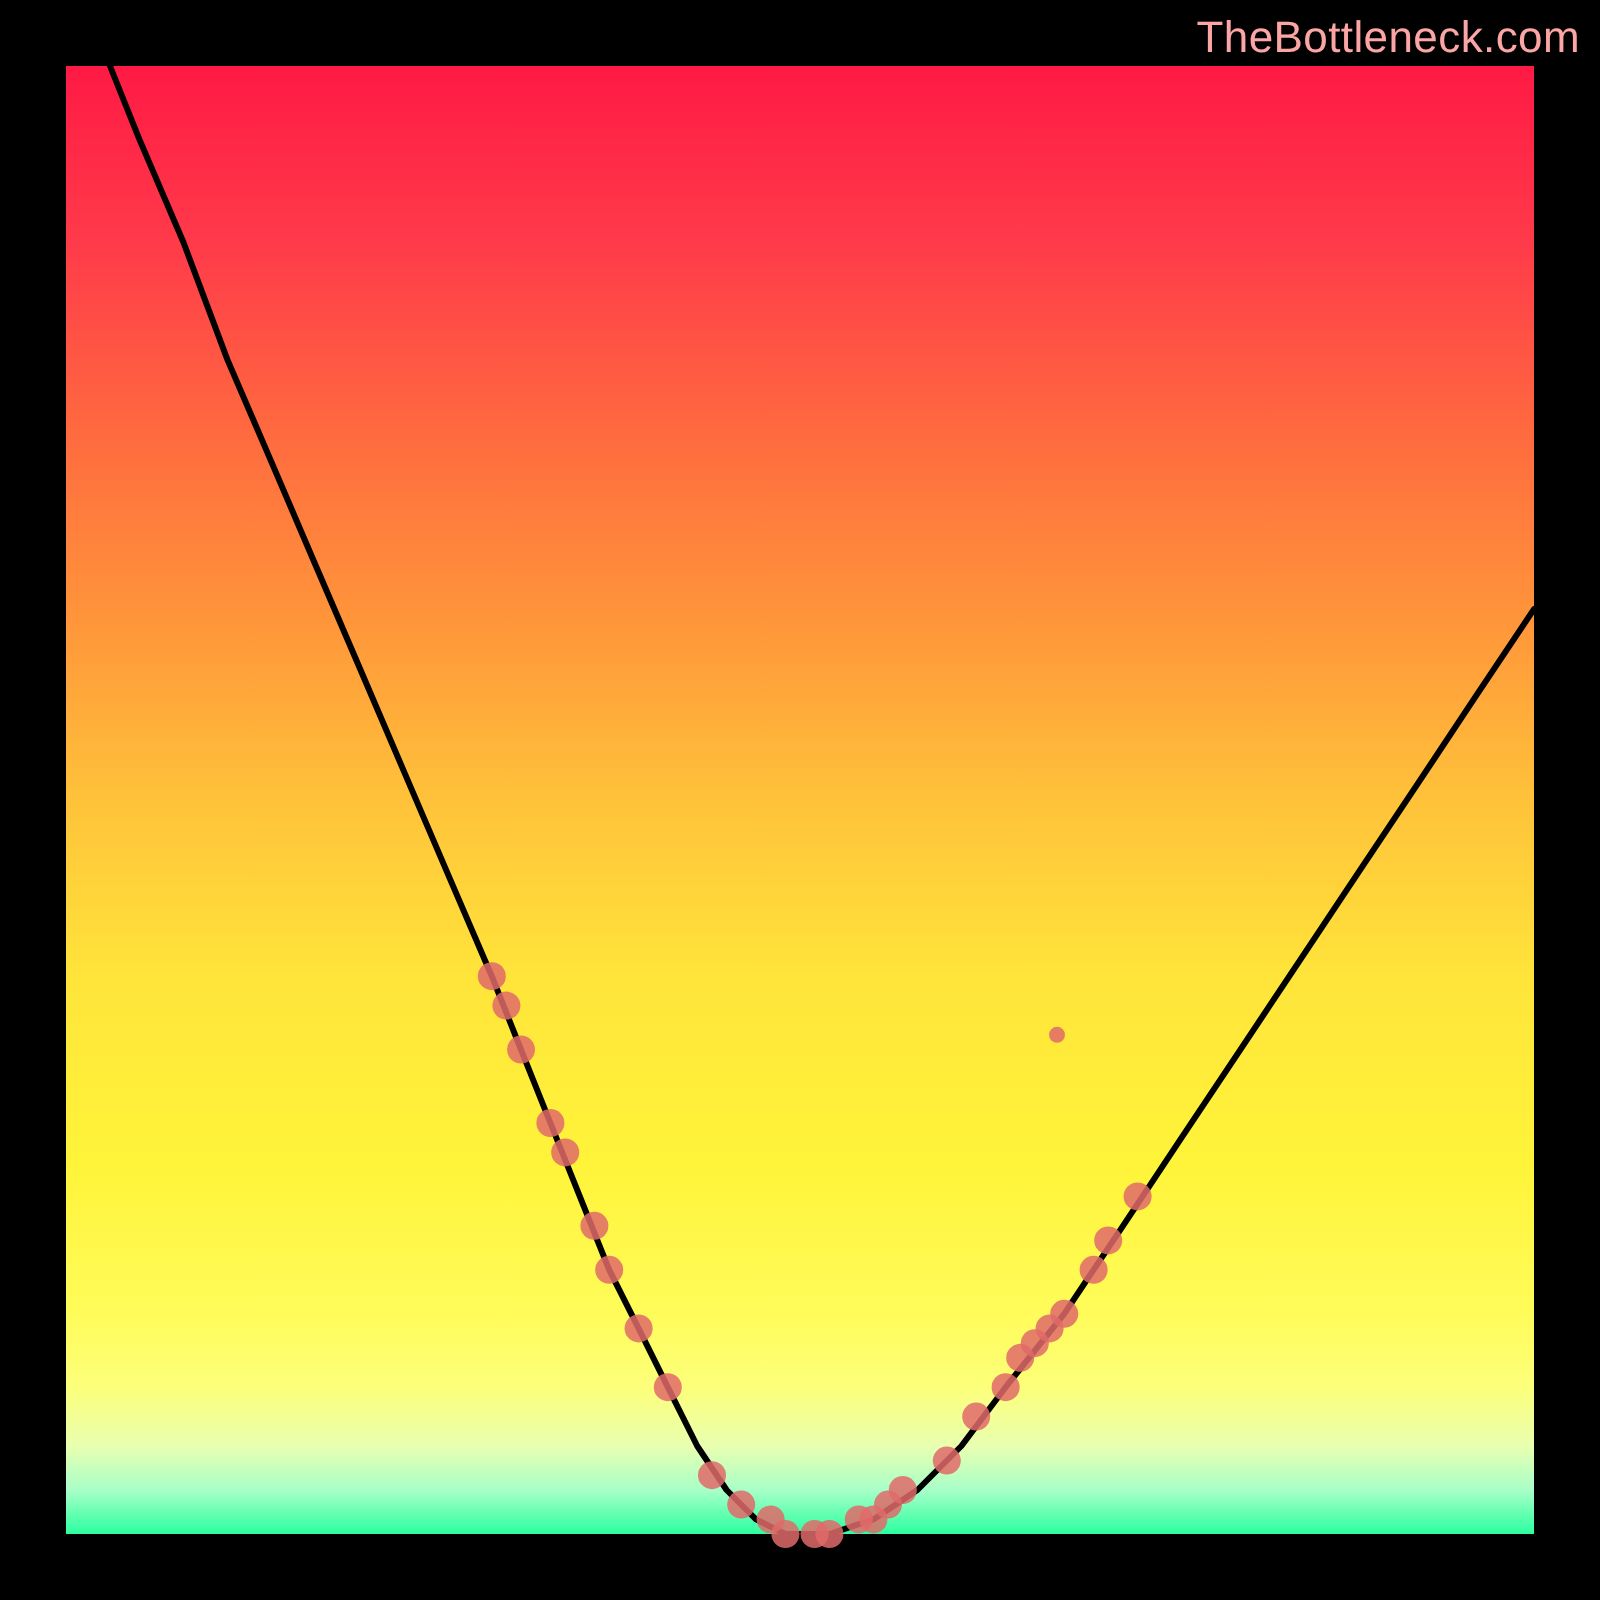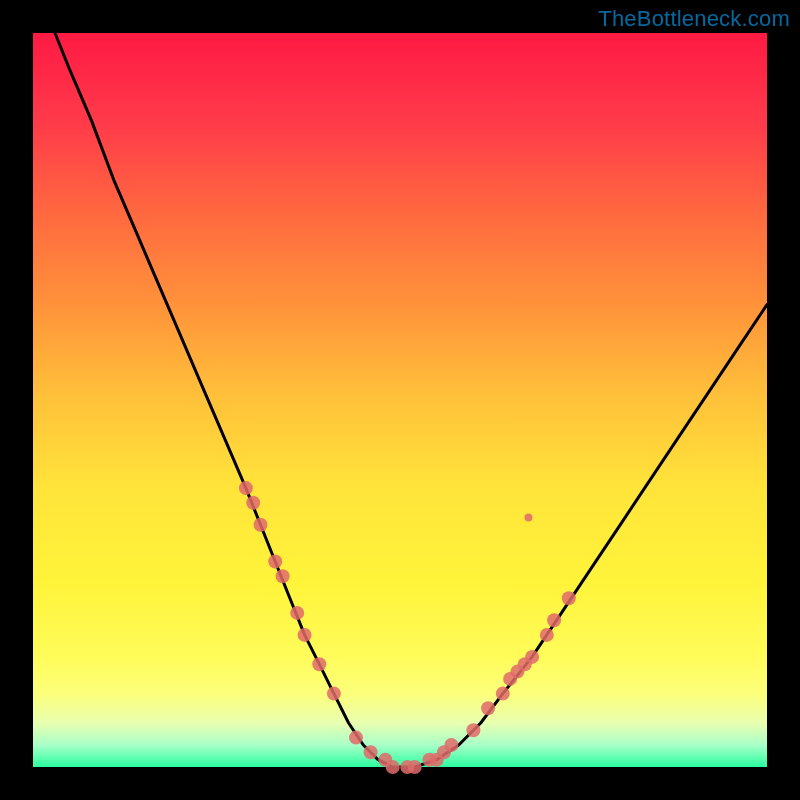--- a/index.html
+++ b/index.html
@@ -37,21 +37,21 @@
       #fcff7a 90%,
       #e9ffb0 94%,
       #a8ffc8 97%,
       #2bff9f 100%
     );
   }
   .watermark {
     position: absolute;
     top: 6px;
     right: 10px;
-    color: #0369a1;
+    color: #fca5a5;
     font-size: 22px;
     font-weight: 500;
     letter-spacing: 0.2px;
   }
   svg.curve {
     position: absolute;
     left: 0;
     top: 0;
     width: 734px;
     height: 734px;

